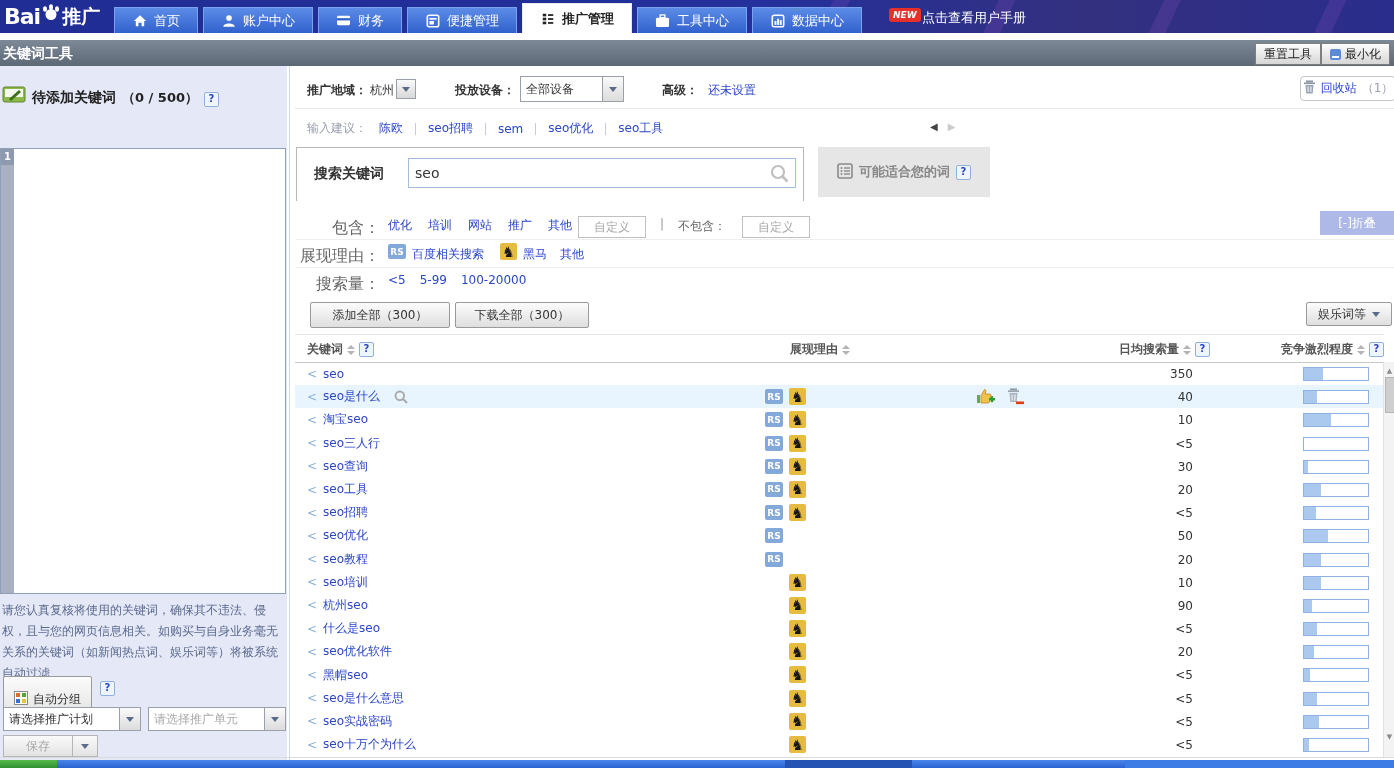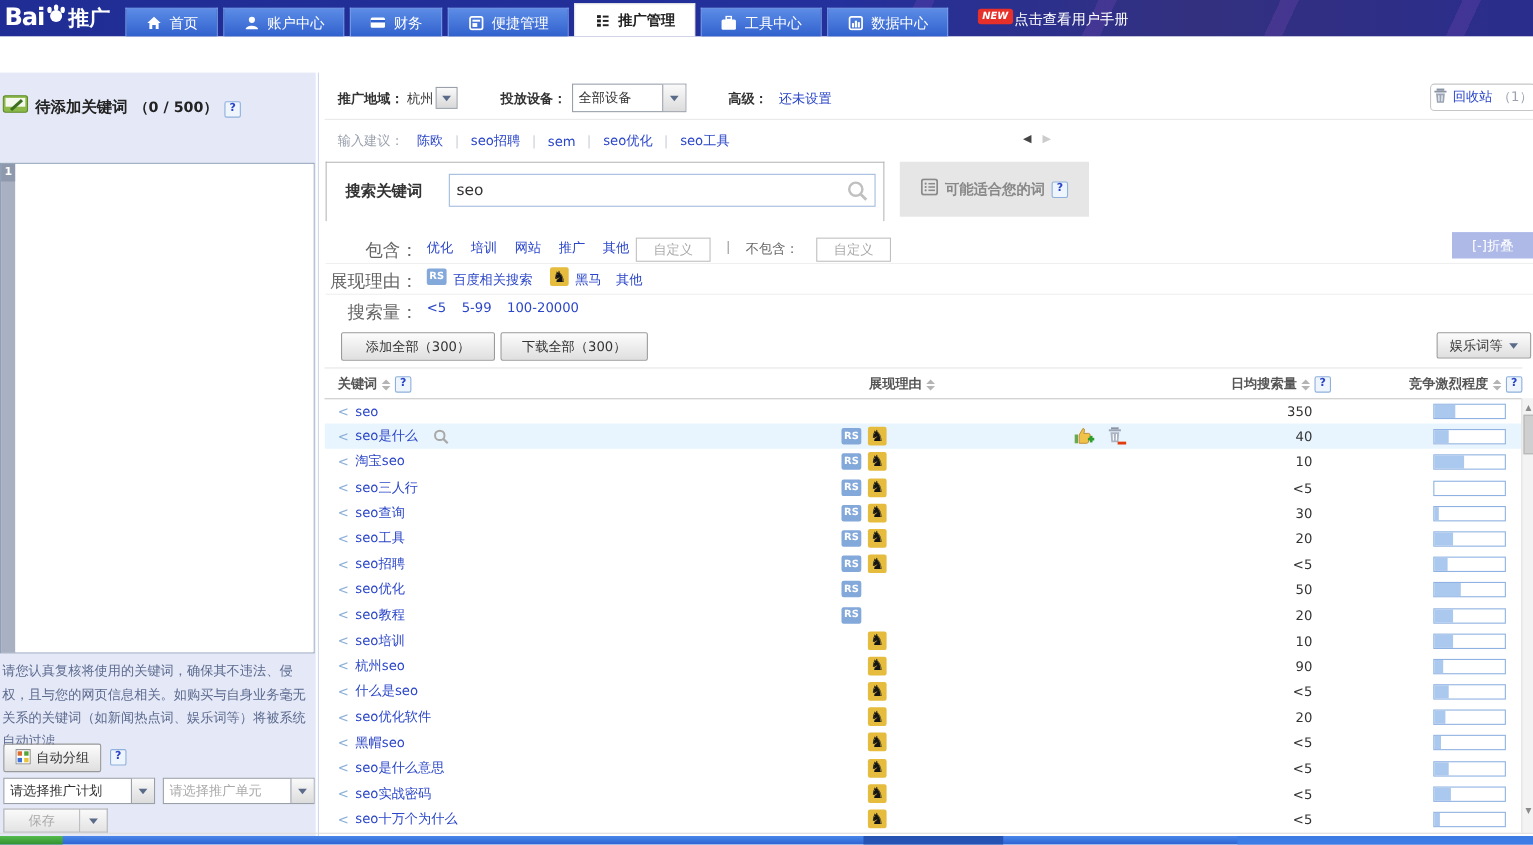--- a/index.html
+++ b/index.html
@@ -42,21 +42,21 @@
   .sb-hint{position:absolute;left:2px;top:52px;color:#9aa2b2;font-size:12px;white-space:nowrap;overflow:hidden;width:283px;}
   .kw-box{position:absolute;left:0;top:82px;width:284px;height:444px;background:#fff;border:1px solid #8ea0b8;}
   .kw-gutter{position:absolute;left:0;top:0;width:13px;height:100%;background:#a8b0c1;}
   .kw-line1{position:absolute;left:0;top:0;width:13px;height:16px;background:#8f99ad;color:#fff;
     font-size:10px;font-weight:bold;text-align:center;line-height:16px;}
   .kw-area{position:absolute;left:13px;top:0;width:269px;height:442px;border:none;outline:none;resize:none;
     font-family:inherit;font-size:12px;padding:1px;}
   .sb-note{position:absolute;left:2px;top:534px;width:283px;color:#5a6a8e;font-size:12px;line-height:21px;}
   .gbtn{border:1px solid #9a9a9a;background:linear-gradient(#fcfcfc,#dfdfdf);border-radius:2px;
     font-size:12px;color:#333;display:inline-flex;align-items:center;justify-content:center;cursor:pointer;}
-  .auto-btn{position:absolute;left:3px;top:610px;height:24px;padding:0 10px;gap:5px;}
+  .auto-btn{position:absolute;left:3px;top:610px;height:24px;padding:10px 10px;gap:5px;}
   .auto-help{position:absolute;left:100px;top:615px;}
   .sel{position:absolute;height:22px;background:#fff;border:1px solid #9aa0aa;display:flex;align-items:center;}
   .sel .sel-text{flex:1;padding-left:5px;font-size:12px;color:#333;white-space:nowrap;overflow:hidden;}
   .sel .sel-text.ph{color:#aaa;}
   .sel .sel-arrow{width:20px;height:100%;border-left:1px solid #9aa0aa;
     background:linear-gradient(#fafafa,#dcdcdc);display:flex;align-items:center;justify-content:center;cursor:pointer;}
   .caret{width:0;height:0;border-left:4px solid transparent;border-right:4px solid transparent;border-top:5px solid #5a6b8a;}
   .save-btn{position:absolute;left:3px;top:669px;height:22px;display:flex;}
   .save-main{width:68px;border:1px solid #b5b5b5;background:linear-gradient(#fafafa,#e3e3e3);
     color:#aaa;display:flex;align-items:center;justify-content:center;}
@@ -217,20 +217,32 @@
               <rect x="10" y="7" width="2.2" height="5.5" fill="currentColor"></rect>
             </svg>
           </span>
           <span class="nav-label">数据中心</span>
         </div>
       </div>
     <span class="new-badge">NEW</span>
     <span class="manual-link">点击查看用户手册</span>
   </div>
 
+  <div class="toolbar">
+    <span class="title">关键词工具</span>
+    <div class="tool-btns">
+      <span class="tbtn">
+          <span>重置工具</span>
+        </span>
+      <span class="tbtn">
+          <span class="min-ic"></span>
+          <span>最小化</span>
+        </span>
+    </div>
+  </div>
 
   <div class="sidebar">
     <div class="sb-head">
       <span><svg width="24" height="20" viewBox="0 0 24 20">
             <rect x="1" y="3" width="22" height="15" rx="2" fill="#8db84a" stroke="#5e8a2a"></rect>
             <rect x="3" y="5" width="18" height="8" fill="#f4f8ee"></rect>
             <path d="M7 15 L17 6 L19 8 L9 17 Z" fill="#3c6e1e"></path>
           </svg></span>
       <span class="sb-title">待添加关键词</span>
       <span class="sb-count">（0 / 500）</span>

